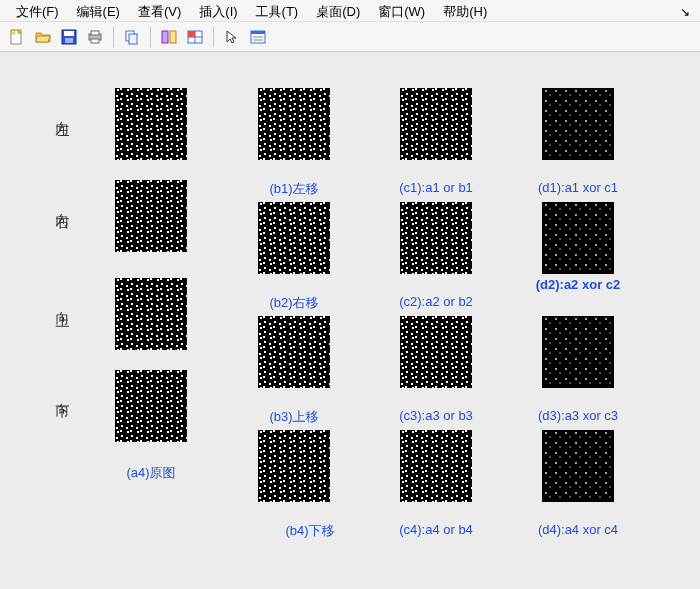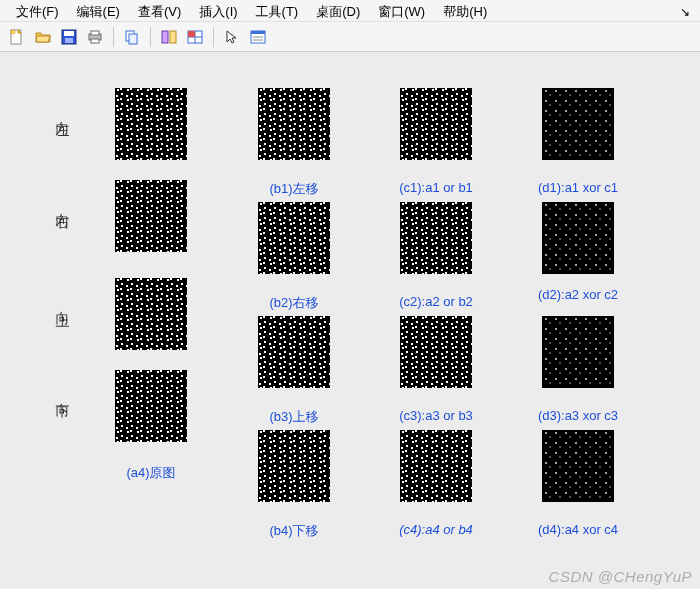--- a/index.html
+++ b/index.html
@@ -209,34 +209,33 @@
   <div class="thumb dense" style="left:115px; top:318px;"></div>
   <div class="caption" style="left:151px; top:396px;margin-top:16px;">(a4)原图</div>
 
   <div class="thumb dense" style="left:258px; top:36px;"></div>
   <div class="caption" style="left:294px; top:128px;">(b1)左移</div>
   <div class="thumb dense" style="left:258px; top:150px;"></div>
   <div class="caption" style="left:294px; top:242px;">(b2)右移</div>
   <div class="thumb dense" style="left:258px; top:264px;"></div>
   <div class="caption" style="left:294px; top:356px;text-align:right;">(b3)上移</div>
   <div class="thumb dense" style="left:258px; top:378px;"></div>
-  <div class="caption" style="left:294px; top:470px;">(b4)下移</div>
+  <div class="caption" style="left:310px; top:470px;">(b4)下移</div>
 
   <div class="thumb dense" style="left:400px; top:36px;"></div>
   <div class="caption" style="left:436px; top:128px;">(c1):a1 or b1</div>
   <div class="thumb dense" style="left:400px; top:150px;"></div>
   <div class="caption" style="left:436px; top:242px;">(c2):a2 or b2</div>
   <div class="thumb dense" style="left:400px; top:264px;"></div>
   <div class="caption" style="left:436px; top:356px;">(c3):a3 or b3</div>
   <div class="thumb dense" style="left:400px; top:378px;"></div>
-  <div class="caption" style="left:436px; top:470px;font-style:italic;">(c4):a4 or b4</div>
+  <div class="caption" style="left:436px; top:470px;">(c4):a4 or b4</div>
 
   <div class="thumb sparse" style="left:542px; top:36px;"></div>
   <div class="caption" style="left:578px; top:128px;">(d1):a1 xor c1</div>
   <div class="thumb sparse" style="left:542px; top:150px;"></div>
-  <div class="caption" style="left:578px; top:235px;">(d2):a2 xor c2</div>
+  <div class="caption" style="left:578px; top:225px;font-weight:bold;">(d2):a2 xor c2</div>
   <div class="thumb sparse" style="left:542px; top:264px;"></div>
   <div class="caption" style="left:578px; top:356px;">(d3):a3 xor c3</div>
   <div class="thumb sparse" style="left:542px; top:378px;"></div>
   <div class="caption" style="left:578px; top:470px;">(d4):a4 xor c4</div>
 
-  <div class="watermark">CSDN @CHengYuP</div>
 </div>
 
 </body></html>

